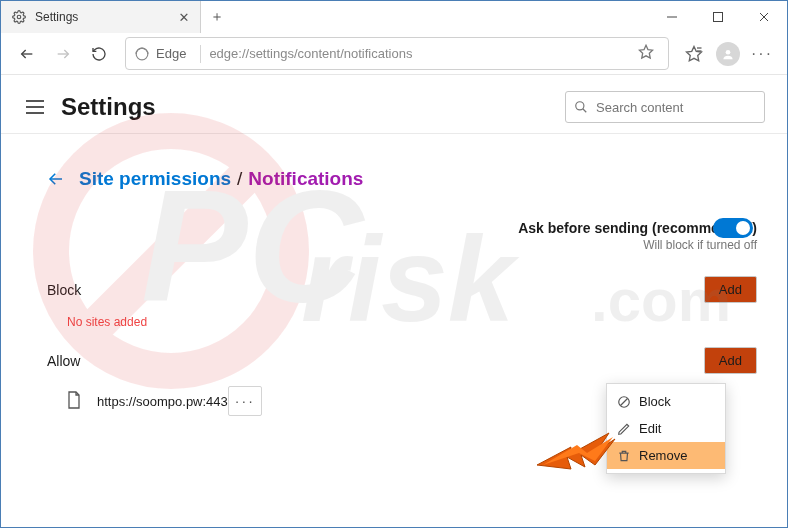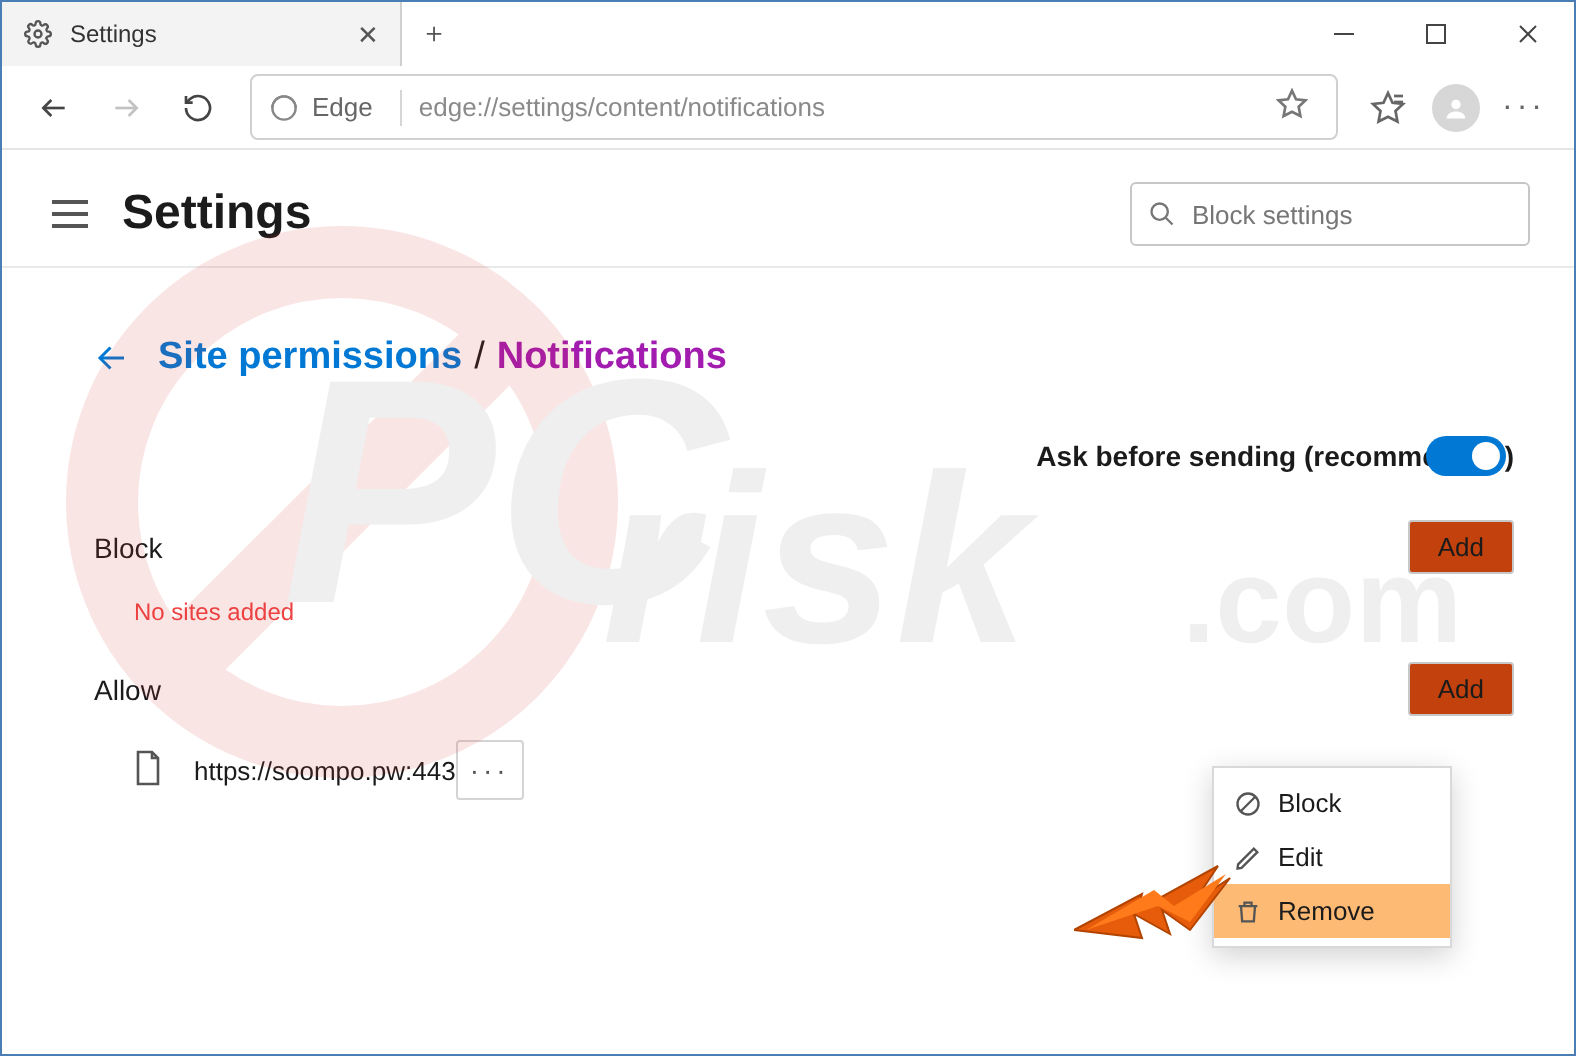--- a/index.html
+++ b/index.html
@@ -178,39 +178,40 @@
             <line x1="0" y1="13" x2="18" y2="13" stroke="#555" stroke-width="2"></line>
           </svg>
       </div>
       <h1>Settings</h1>
     </div>
     <div class="search-box">
       <svg width="14" height="14" viewBox="0 0 24 24" fill="none" stroke="#767676" stroke-width="2">
           <circle cx="10" cy="10" r="7"></circle>
           <line x1="21" y1="21" x2="15" y2="15"></line>
         </svg>
-      <span>Block settings</span>
+      <span>Search content</span>
     </div>
   </div>
 
   <div class="content">
     <div class="breadcrumb">
       <span class="back-arrow">
         <svg width="18" height="18" viewBox="0 0 24 24" fill="none" stroke="#0078D4" stroke-width="2">
             <line x1="20" y1="12" x2="4" y2="12"></line>
             <polyline points="11 5 4 12 11 19"></polyline>
           </svg>
       </span>
       <span class="bc-link">Site permissions</span>
       <span class="bc-sep">/</span>
       <span class="bc-current">Notifications</span>
     </div>
 
     <div class="section-row">
       <div class="section-title">Ask before sending (recommended)</div>
+      <div class="section-sub">Will block if turned off</div>
       <div class="toggle"></div>
     </div>
 
     <div class="group-row">
       <div class="label">Block</div>
       <button class="add-btn">Add</button>
     </div>
     <div class="empty">No sites added</div>
 
     <div class="group-row">

